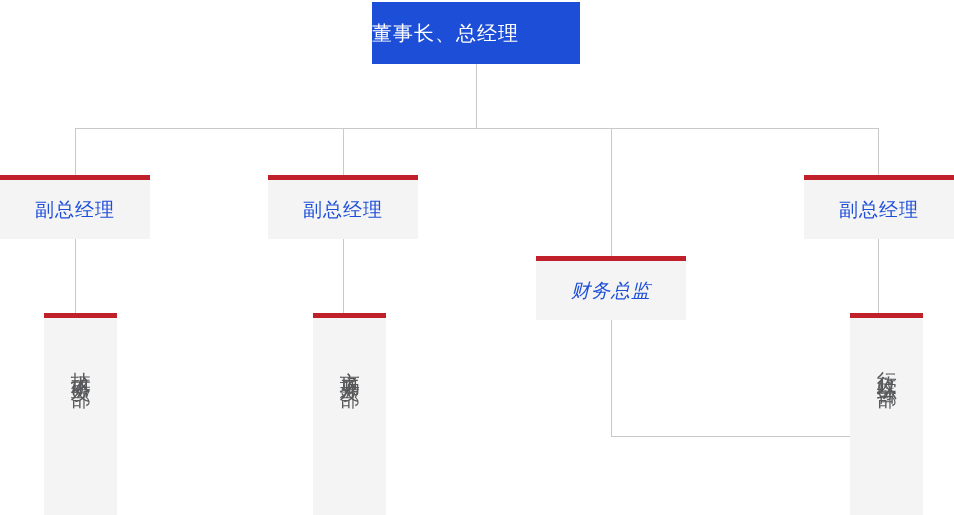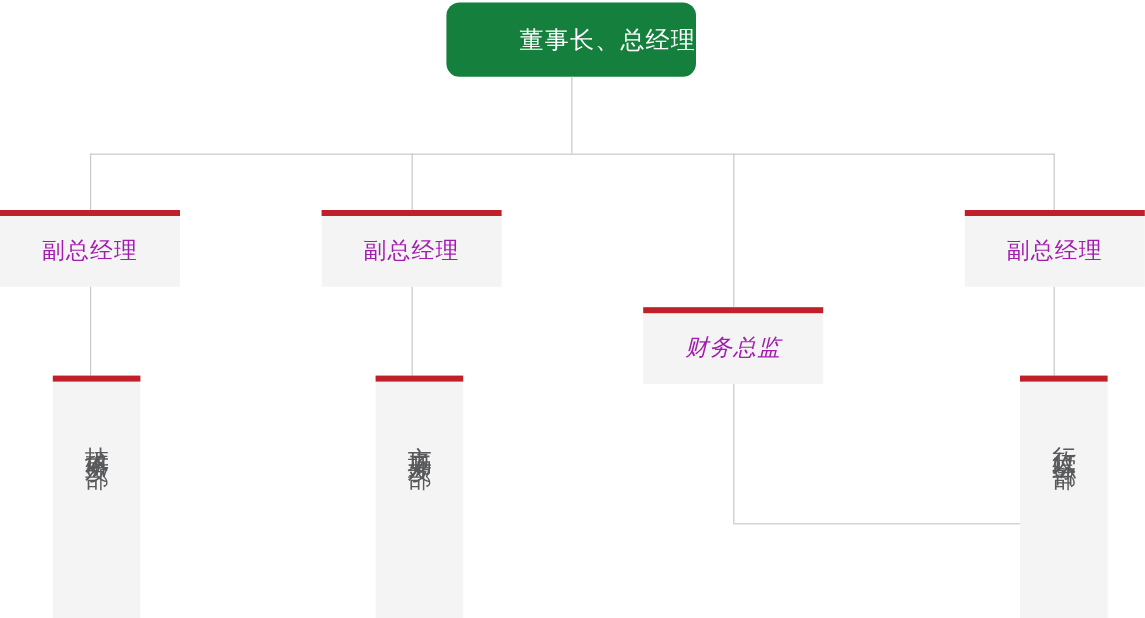--- a/index.html
+++ b/index.html
@@ -31,47 +31,46 @@
   }
   .conn-h {
     position: absolute;
     height: 1px;
     background: #c9c9c9;
   }
 
   
   .node-root {
     position: absolute;
-    background: #15803d;
+    background: #1d4ed8;
     display: flex;
     align-items: center;
-    justify-content: flex-end;
+    justify-content: flex-start;
     box-sizing: border-box;
-    border-radius: 11px;
   }
   .node-root .node-label {
     color: #ffffff;
     font-size: 20px;
     letter-spacing: 1px;
     line-height: 1;
     white-space: nowrap;
   }
 
   
   .node-mid {
     position: absolute;
     background: #f4f4f4;
     border-top: 5px solid #c0202a;
     display: flex;
     align-items: center;
     justify-content: center;
     box-sizing: border-box;
   }
   .node-mid .node-label {
-    color: #a21caf;
+    color: #1d4ed8;
     font-size: 19px;
     letter-spacing: 1px;
     line-height: 1;
     white-space: nowrap;
   }
 
   
   .node-leaf {
     position: absolute;
     background: #f4f4f4;

